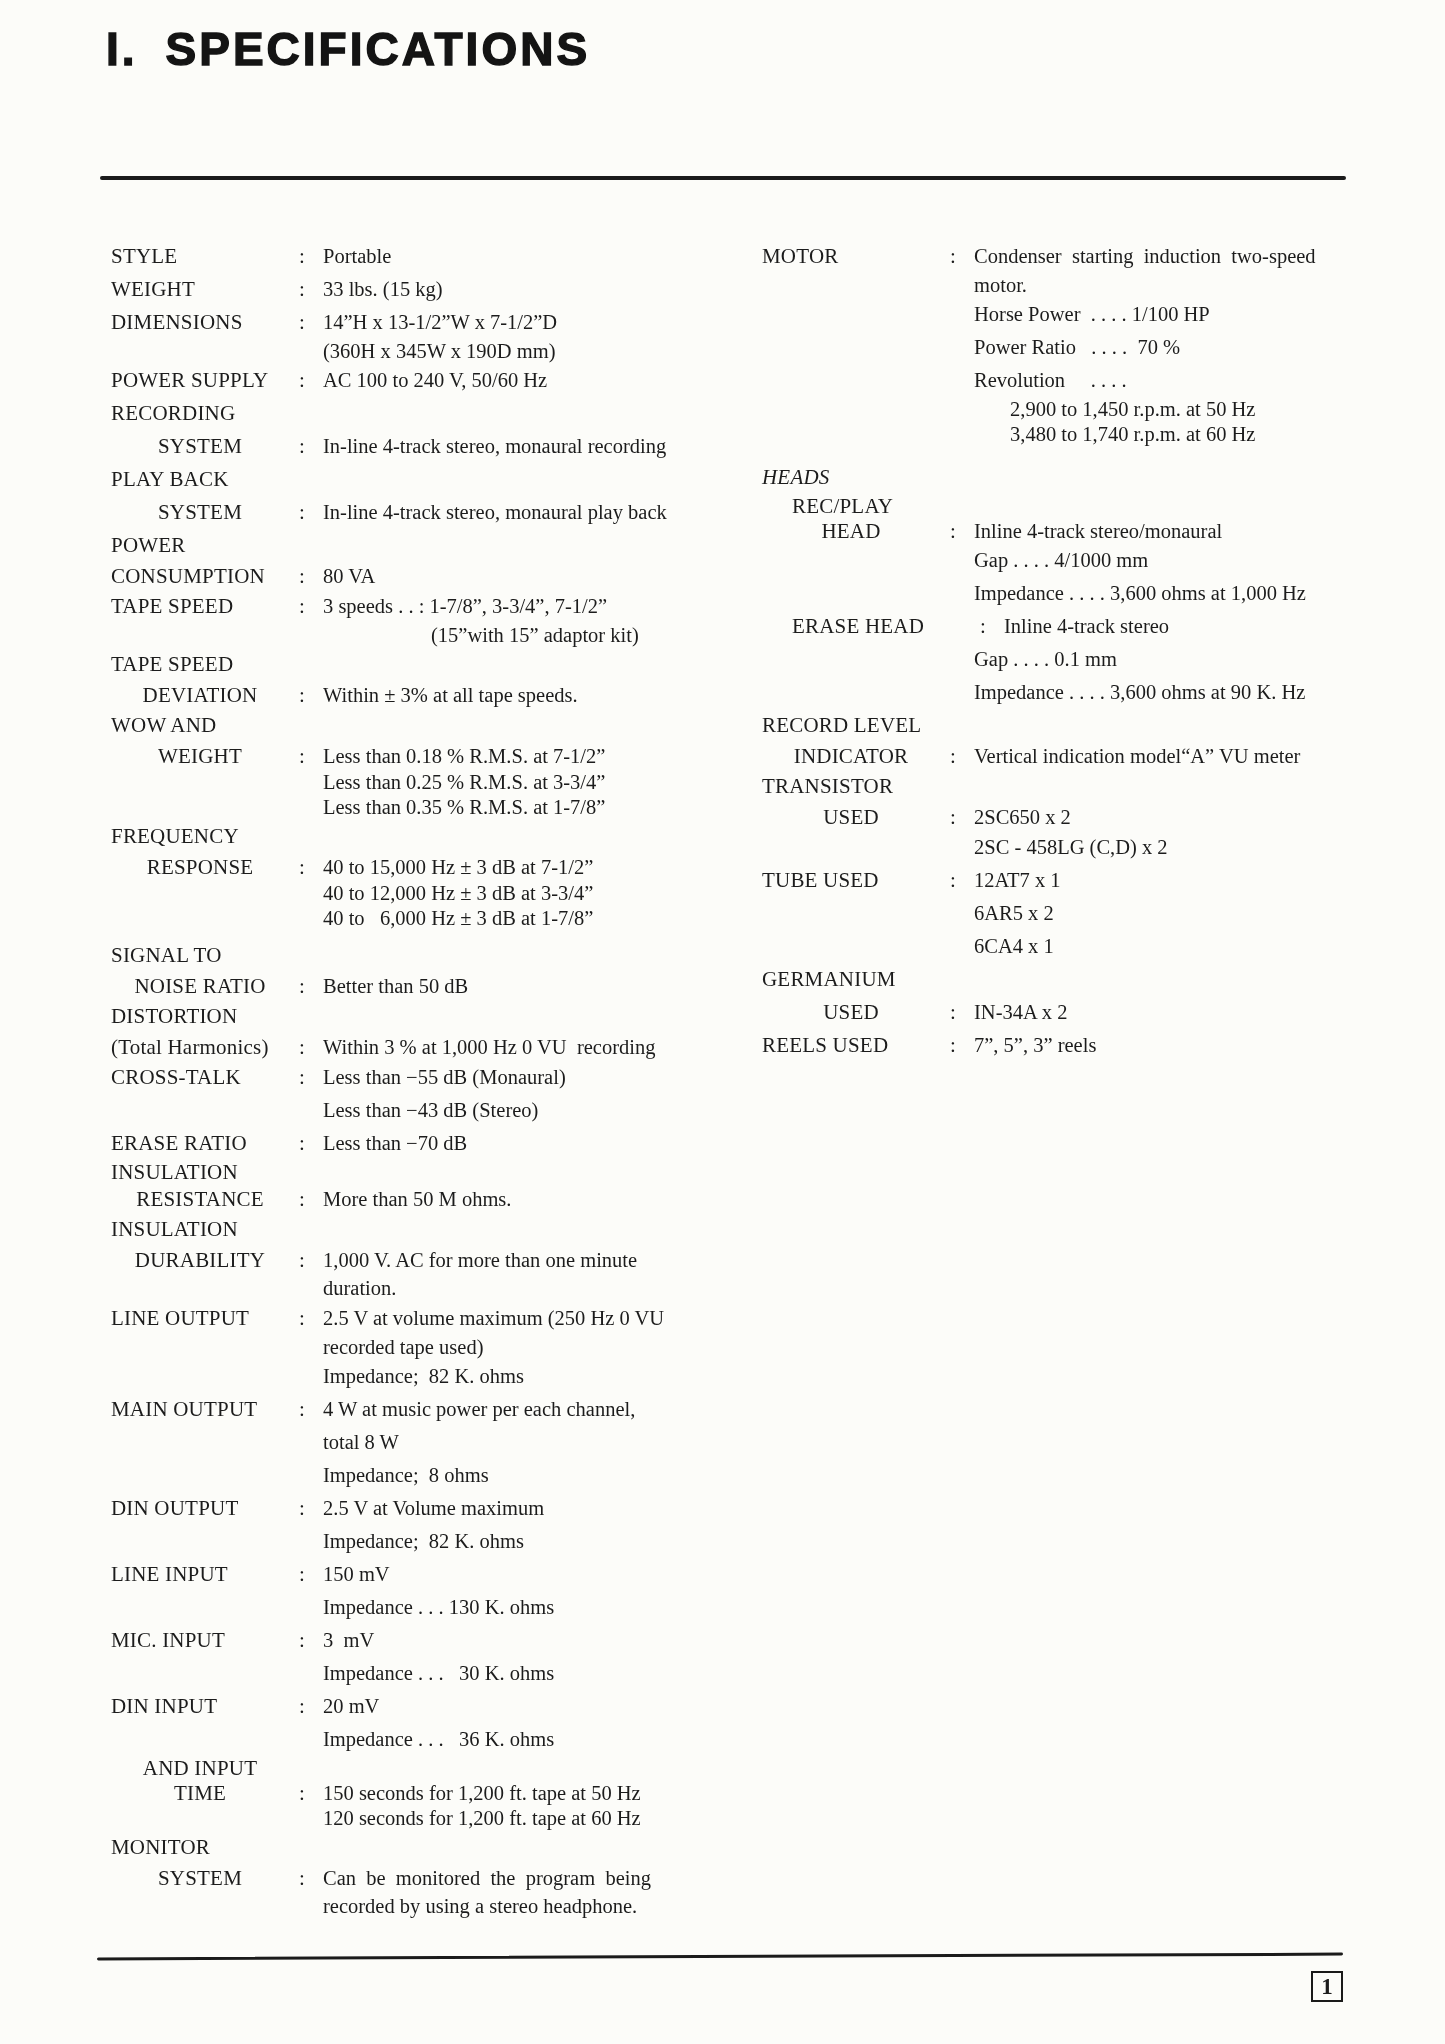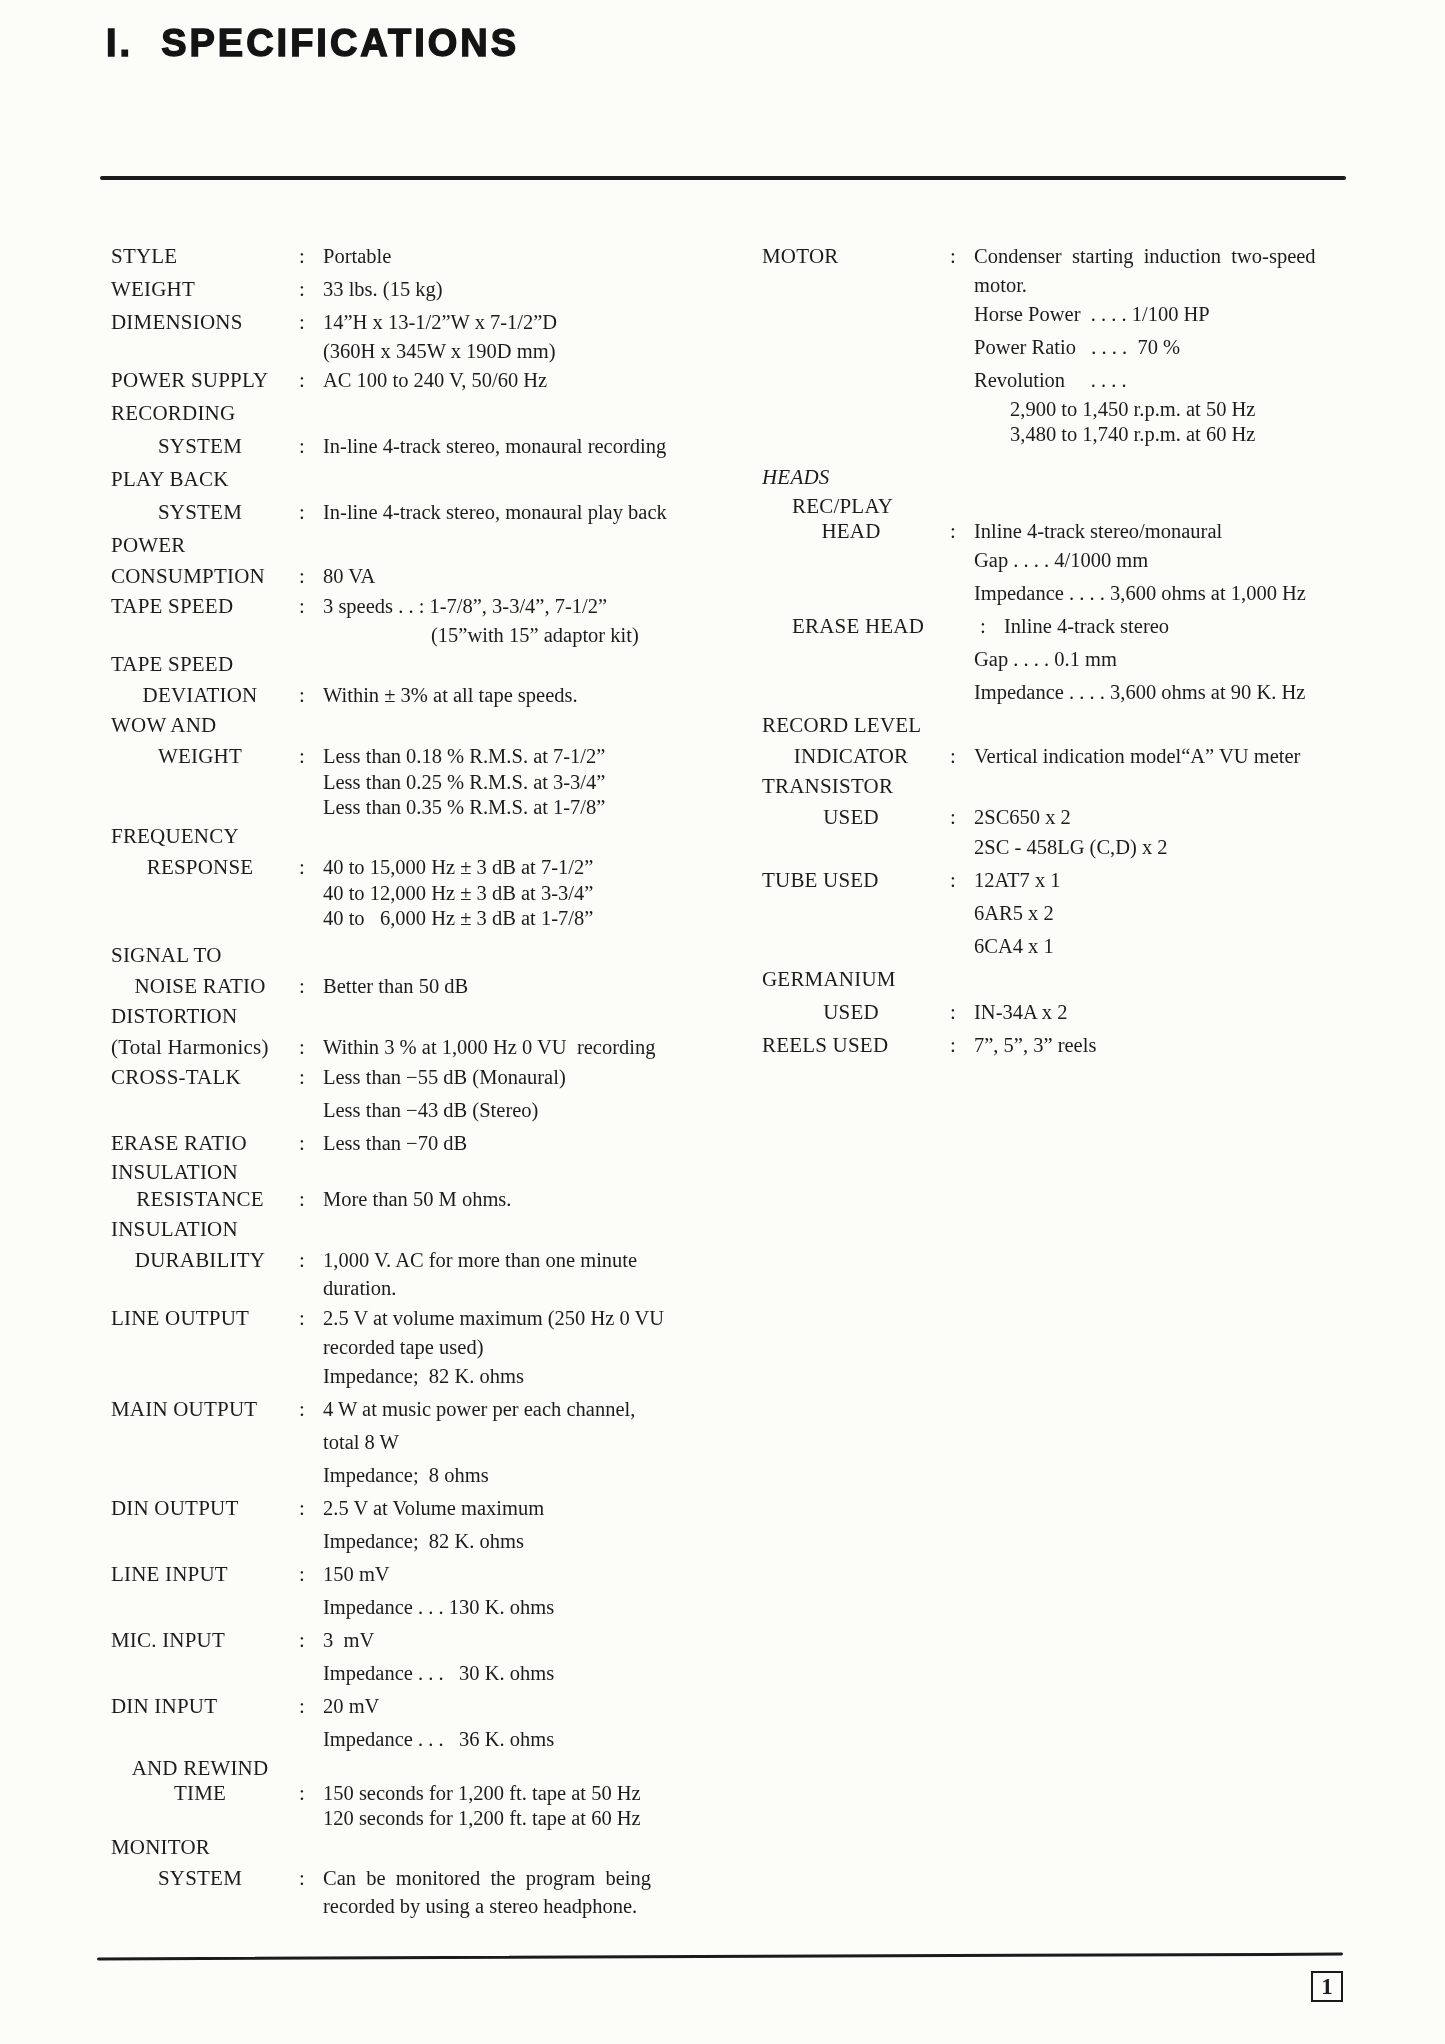--- a/index.html
+++ b/index.html
@@ -9,21 +9,21 @@
     margin:0 auto;
     background:#fcfcf9;
     color:#1c1c1c;
     font-family:"Liberation Serif",serif;
     overflow:hidden;
   }
   .title{
     position:absolute;left:106px;top:22px;
     font-family:"Liberation Sans",sans-serif;
     font-weight:bold;
-    font-size:38px;
+    font-size:46px;
     letter-spacing:3px;
     -webkit-text-stroke:1.4px #141414;
     color:#141414;
     white-space:nowrap;
   }
   .title .roman{display:inline-block;margin-right:28px;}
   .rule{position:absolute;background:#1b1b1b;}
   .rule-top{left:100px;top:176px;width:1246px;height:3.5px;border-radius:2px;}
   .rule-bottom{left:97px;top:1955px;width:1246px;height:2.5px;transform:rotate(-0.22deg);border-radius:2px;}
   .col{position:absolute;top:212px;margin-top:28px;}
@@ -306,21 +306,21 @@
         <span class="lab">DIN INPUT</span>
         <span class="colon">:</span>
         <span class="val">20 mV</span>
       </div>
       <div class="row sp-n">
         <span class="lab"></span>
         <span class="colon"></span>
         <span class="val">Impedance . . .   36 K. ohms</span>
       </div>
       <div class="row sp-t">
-        <span class="lab right">AND REWIND</span>
+        <span class="lab right">AND INPUT</span>
         <span class="colon"></span>
         <span class="val"></span>
       </div>
       <div class="row sp-t">
         <span class="lab right">TIME</span>
         <span class="colon">:</span>
         <span class="val">150 seconds for 1,200 ft. tape at 50 Hz</span>
       </div>
       <div class="row sp-t">
         <span class="lab"></span>

